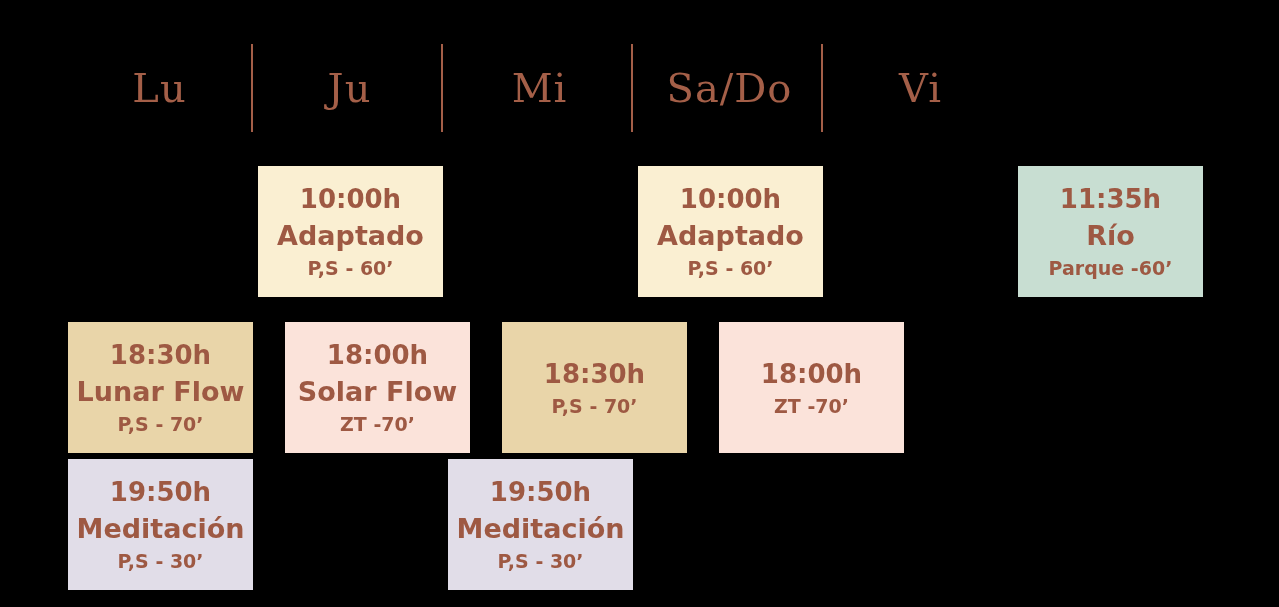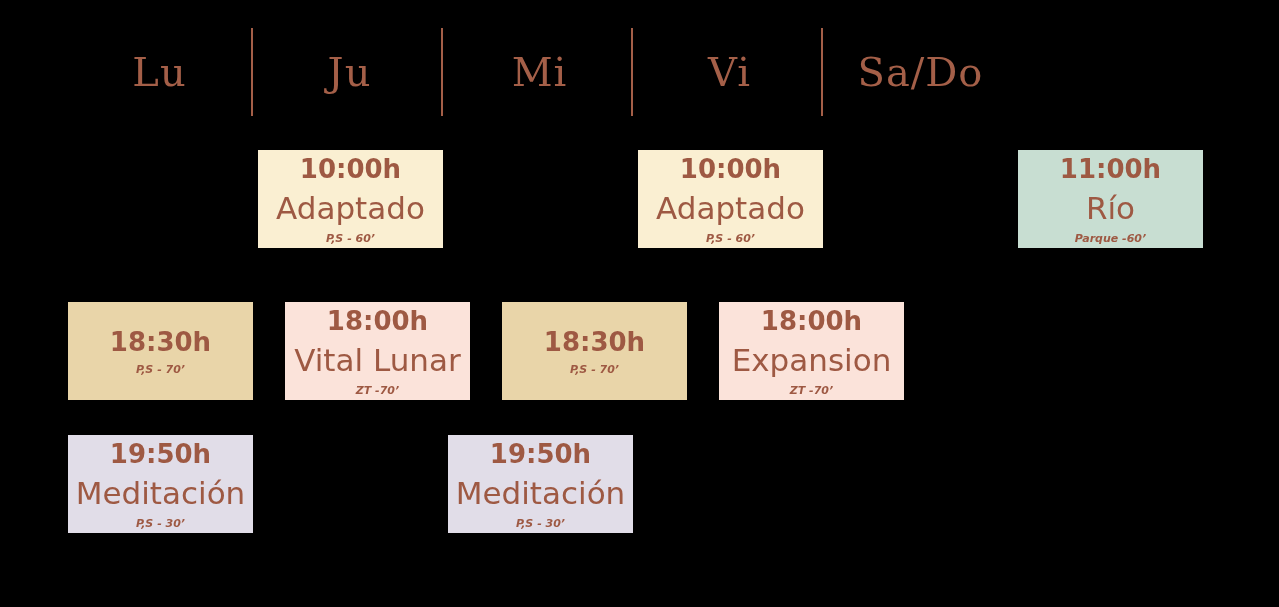--- a/index.html
+++ b/index.html
@@ -5,113 +5,113 @@
   * { box-sizing: border-box; margin: 0; padding: 0; }
   html, body {
     width: 1279px; height: 607px;
     background: #000000;
     font-family: "DejaVu Sans", "Liberation Sans", sans-serif;
     overflow: hidden;
   }
   .wrap {
     position: relative;
     width: 1279px; height: 607px;
-    padding: 28px 0 0 68px;
+    padding: 44px 0 0 68px;
   }
   .grid-row {
     display: grid;
     grid-template-columns: repeat(6, 185px);
     column-gap: 5px;
   }
   .day-cell {
     height: 88px;
     display: flex; align-items: center; justify-content: center;
     font-family: "DejaVu Serif", "Liberation Serif", serif;
     font-size: 40px;
     letter-spacing: 1px;
     color: #A45F48;
   }
   .day-cell:not(:last-child) { border-right: 2px solid #A45F48; }
   .row-morning    { margin-top: 34px; }
   .row-evening    { margin-top: 25px; gap: 32px; }
   .row-meditation { margin-top: 6px; }
   .cell { height: 127px; }
   .card {
-    height: 98px;
+    height: 131px;
     display: flex; flex-direction: column;
     align-items: center; justify-content: center;
     gap: 6px;
     color: #9E5943;
     text-align: center;
   }
   .card .time   { font-size: 26px; font-weight: 700; }
-  .card .title  { font-size: 31px; font-weight: 400; }
-  .card .detail { font-size: 11px; font-weight: 700; font-style: italic; }
+  .card .title  { font-size: 27px; font-weight: 700; }
+  .card .detail { font-size: 19px; font-weight: 700; }
 </style>
 </head>
 <body>
 
 <div class="wrap">
 
   <div class="grid-row header-row">
     <div class="day-cell">
         <span>Lu</span>
       </div>
     <div class="day-cell">
         <span>Ju</span>
       </div>
     <div class="day-cell">
         <span>Mi</span>
       </div>
     <div class="day-cell">
-        <span>Vi</span>
+        <span>Sa/Do</span>
       </div>
     <div class="day-cell">
-        <span>Sa/Do</span>
+        <span>Vi</span>
       </div>
   </div>
 
   <div class="grid-row row-morning">
     <div class="cell"></div>
     <div class="cell card" style="background: rgb(250, 239, 210);">
       <div class="time">10:00h</div>
       <div class="title">Adaptado</div>
       <div class="detail">P,S - 60’</div>
     </div>
     <div class="cell"></div>
     <div class="cell card" style="background: rgb(250, 239, 210);">
       <div class="time">10:00h</div>
       <div class="title">Adaptado</div>
       <div class="detail">P,S - 60’</div>
     </div>
     <div class="cell"></div>
     <div class="cell card" style="background: rgb(200, 222, 210);">
-      <div class="time">11:00h</div>
+      <div class="time">11:35h</div>
       <div class="title">Río</div>
       <div class="detail">Parque -60’</div>
     </div>
   </div>
 
   <div class="grid-row row-evening">
     <div class="cell card" style="background: rgb(233, 213, 169);">
       <div class="time">18:30h</div>
+      <div class="title">Lunar Flow</div>
       <div class="detail">P,S - 70’</div>
     </div>
     <div class="cell card" style="background: rgb(251, 227, 218);">
       <div class="time">18:00h</div>
-      <div class="title">Vital Lunar</div>
+      <div class="title">Solar Flow</div>
       <div class="detail">ZT -70’</div>
     </div>
     <div class="cell card" style="background: rgb(233, 213, 169);">
       <div class="time">18:30h</div>
       <div class="detail">P,S - 70’</div>
     </div>
     <div class="cell card" style="background: rgb(251, 227, 218);">
       <div class="time">18:00h</div>
-      <div class="title">Expansion</div>
       <div class="detail">ZT -70’</div>
     </div>
     <div class="cell"></div>
     <div class="cell"></div>
   </div>
 
   <div class="grid-row row-meditation">
     <div class="cell card" style="background: rgb(225, 221, 232);">
       <div class="time">19:50h</div>
       <div class="title">Meditación</div>

